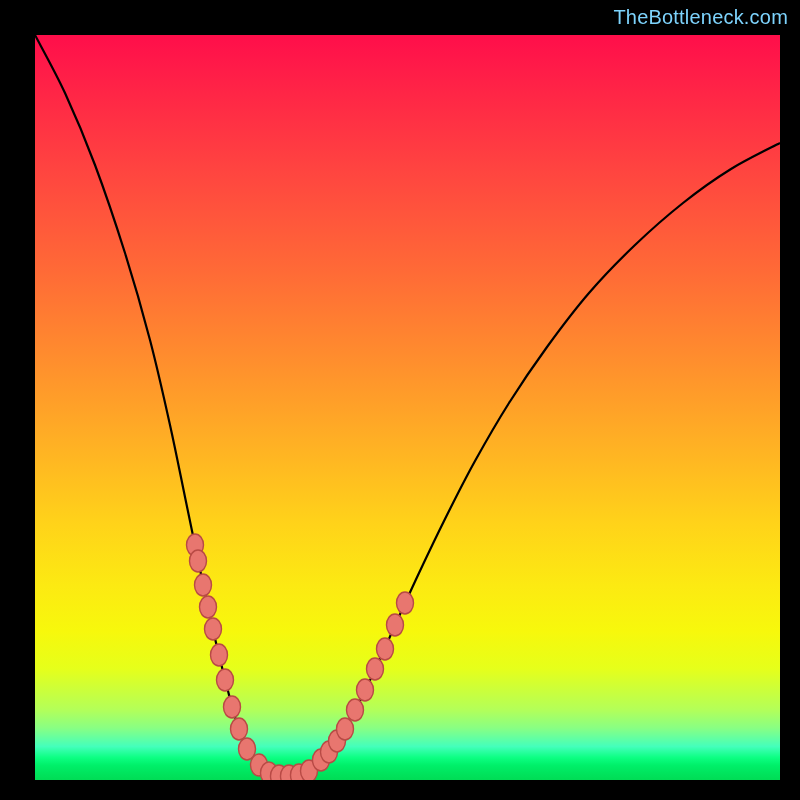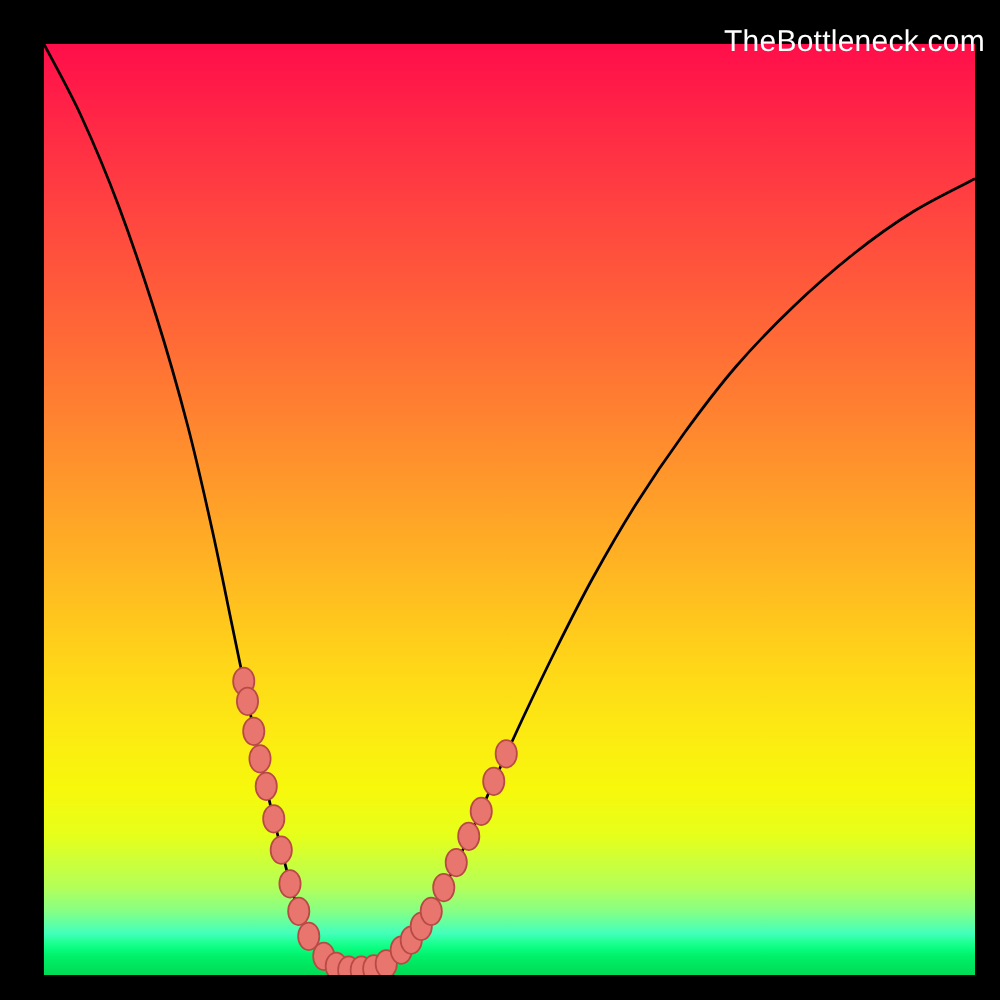--- a/index.html
+++ b/index.html
@@ -44,24 +44,24 @@
       #89ff83 93%,
       #44ffbb 95.5%,
       #0cff82 97%,
       #00f06a 98%,
       #00e55e 99%,
       #00dc55 100%
     );
   }
   .watermark {
     position: absolute;
-    top: 20px;
+    top: 6px;
     right: 12px;
-    color: #ffffff;
-    font-size: 24px;
+    color: #7dd3fc;
+    font-size: 20px;
     font-weight: 500;
     letter-spacing: 0.2px;
     user-select: none;
   }
   svg.curve {
     position: absolute;
     left: 0; top: 0;
     width: 745px; height: 745px;
     overflow: visible;
   }

